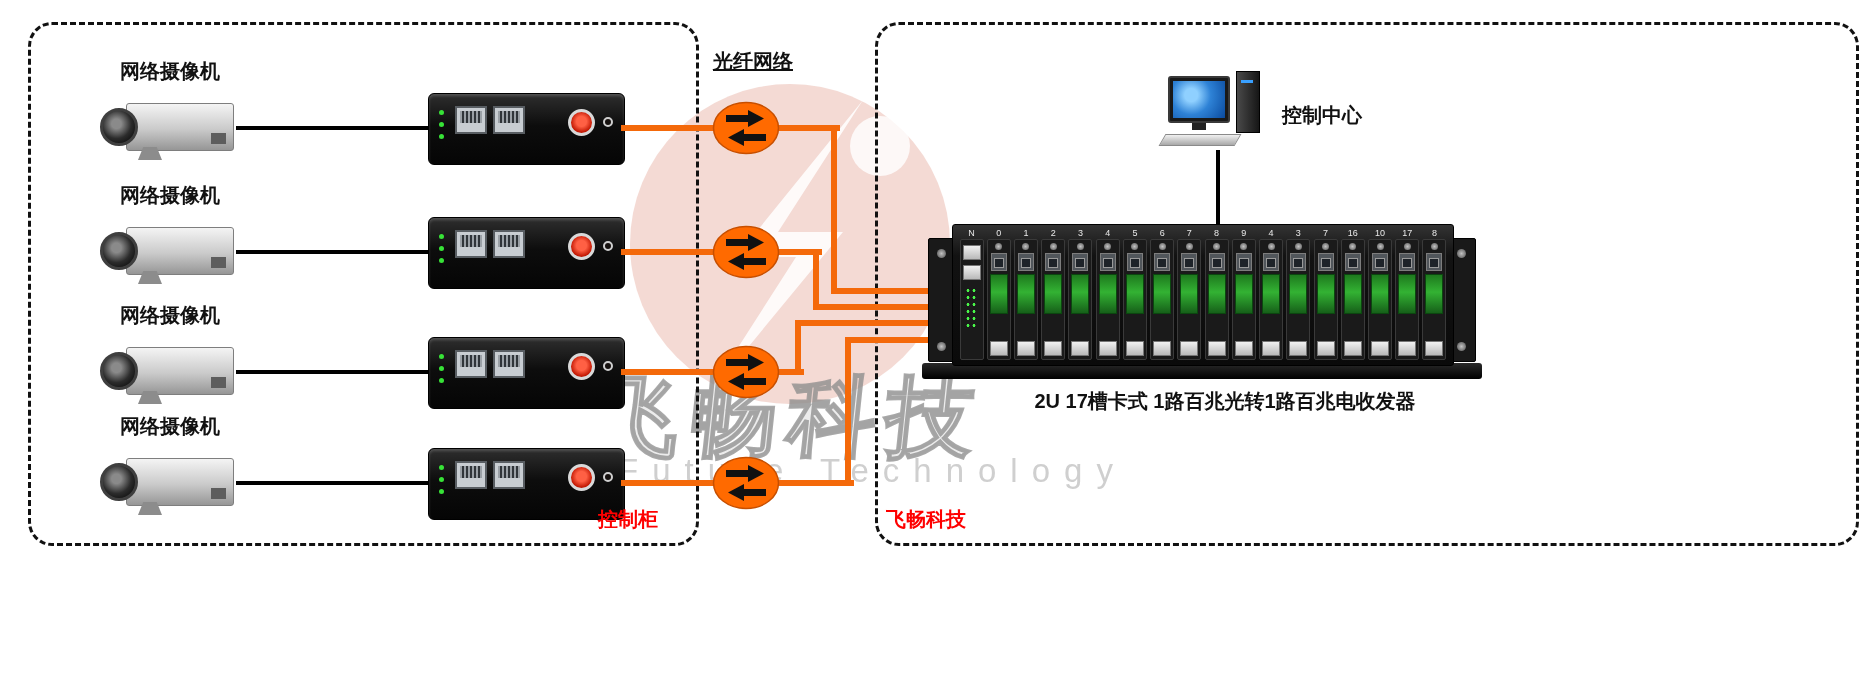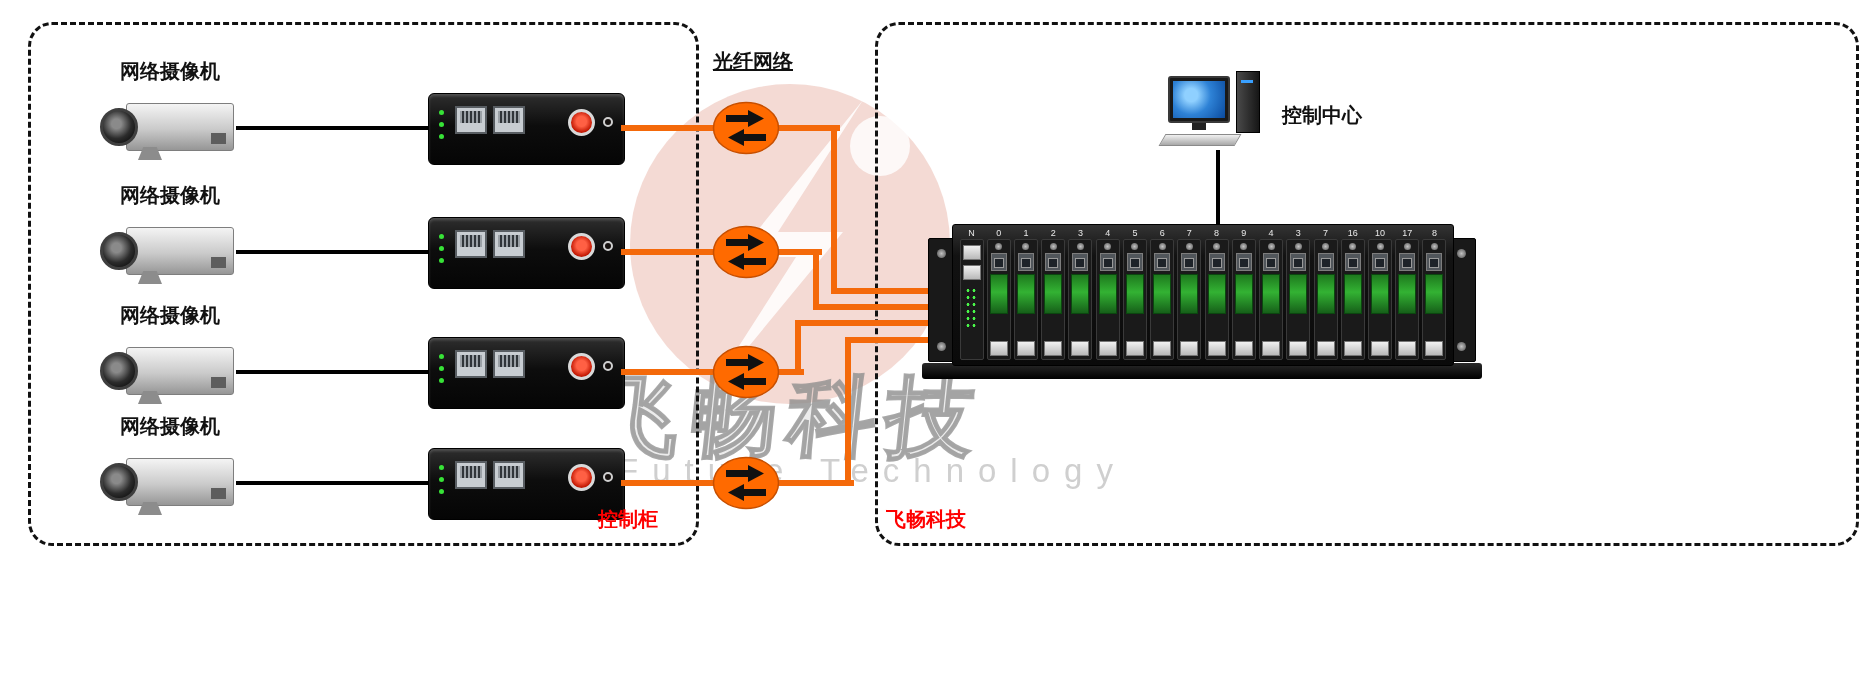--- a/index.html
+++ b/index.html
@@ -390,17 +390,18 @@
             <div class="slot-card">
               <div class="screw"></div>
               <div class="fport2"></div>
               <div class="pcb"></div>
               <div class="rj"></div>
             </div>
           </div>
         </div>
     </div>
   </div>
+  <div class="lbl" style="left:1005px;top:388px;width:440px;">2U 17槽卡式 1路百兆光转1路百兆电收发器</div>
 
   <div class="lbl-red" style="left:598px;top:506px;">控制柜</div>
   <div class="lbl-red" style="left:886px;top:506px;">飞畅科技</div>
 
 </div>
 
 </body></html>

